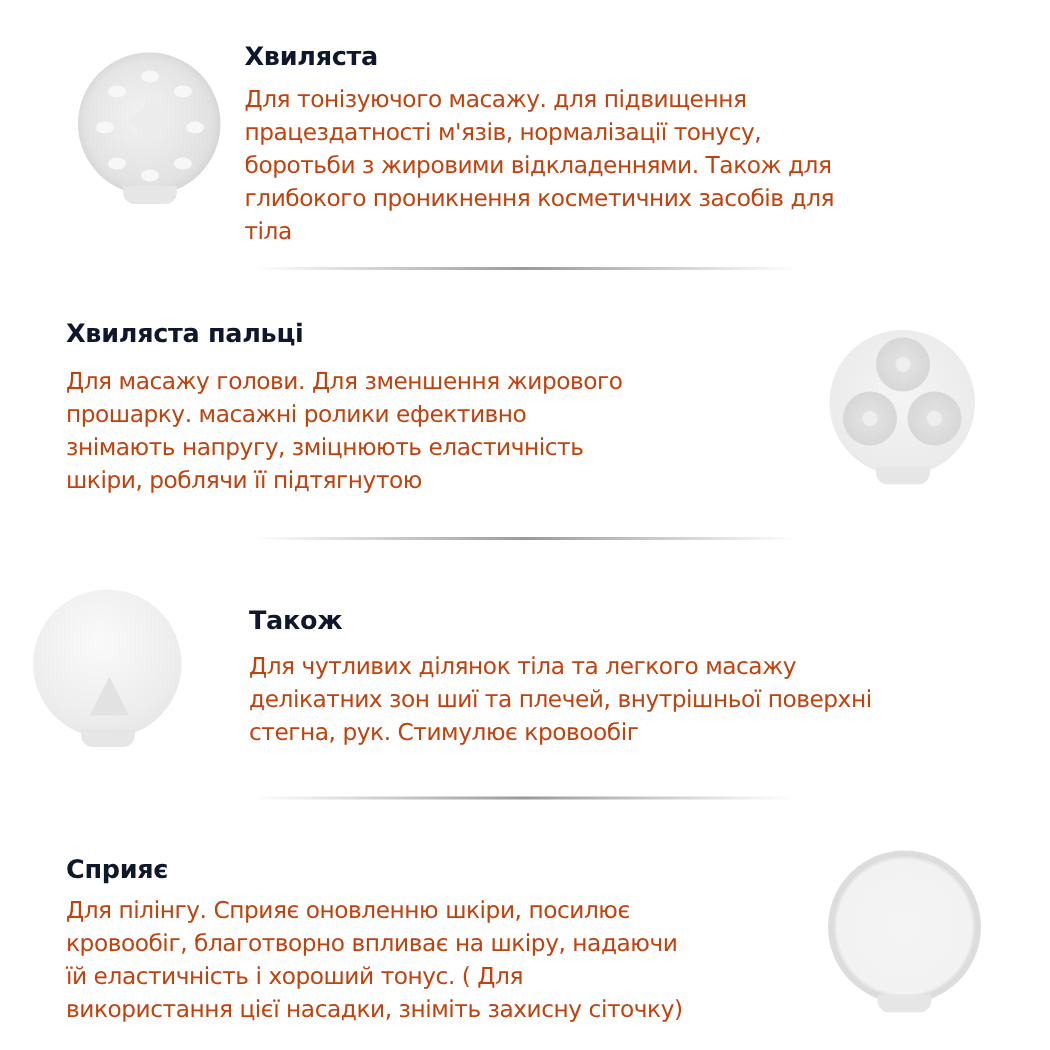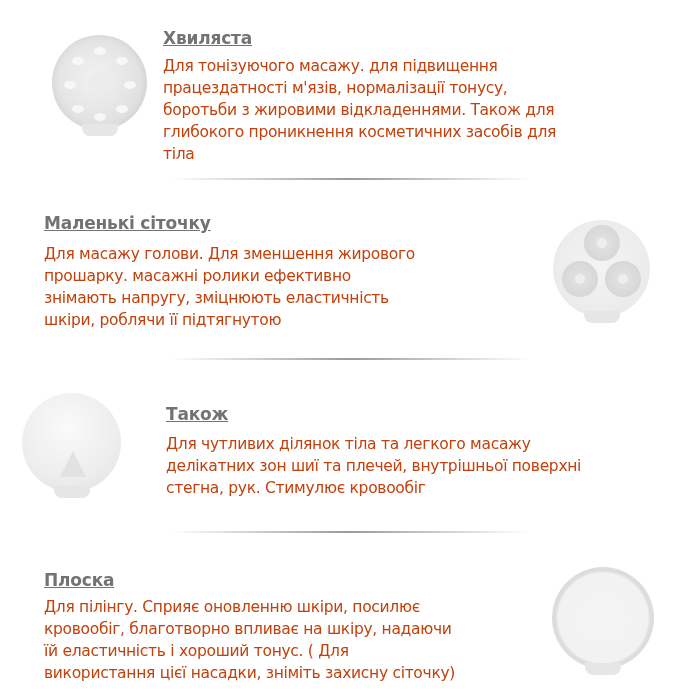--- a/index.html
+++ b/index.html
@@ -1,18 +1,18 @@
 <!DOCTYPE html>
 <html><head>
 <meta charset="utf-8">
 <style>
   html, body { margin: 0; padding: 0; background: #ffffff; }
   body { width: 700px; height: 700px; position: relative; overflow: hidden;
          font-family: "DejaVu Sans", sans-serif; color: #1a1a1a; }
-  .title { position: absolute; font-weight: bold; font-size: 17px; color: #737373; letter-spacing: -0.2px; text-decoration: underline; }
+  .title { position: absolute; font-weight: bold; font-size: 17px; color: #0f172a; letter-spacing: -0.2px; }
   .desc { position: absolute; font-size: 15.5px; line-height: 22px; color: #c2410c; white-space: pre-line; letter-spacing: -0.3px; }
   .divider { position: absolute; height: 2px;
              background: linear-gradient(to right, rgba(0,0,0,0), rgba(120,120,120,0.75) 50%, rgba(0,0,0,0)); }
   .nozzle { position: absolute; border-radius: 50%; }
   .n1 { left: 52px; top: 35px; width: 95px; height: 95px;
         background: radial-gradient(circle at 45% 45%, #f2f2f2 0%, #e2e2e2 60%, #d8d8d8 100%);
         box-shadow: inset 0 0 8px rgba(0,0,0,0.08); }
   .n1 .dot { position: absolute; width: 12px; height: 8px; border-radius: 50%; background: #f7f7f7; }
   .n1 .diamond { position: absolute; left: 38px; top: 36px; width: 20px; height: 20px; background: #ececec; transform: rotate(45deg); border-radius: 3px; }
   .n1 .foot, .n2 .foot, .n3 .foot, .n4 .foot { position: absolute; bottom: -6px; left: 50%; transform: translateX(-50%);
@@ -46,21 +46,21 @@
 </div>
 <div class="title" style="left:163px;top:28px">Хвиляста</div>
 <div class="desc" style="left:163px;top:55px">Для тонізуючого масажу. для підвищення
 працездатності м'язів, нормалізації тонусу,
 боротьби з жировими відкладеннями. Також для
 глибокого проникнення косметичних засобів для
 тіла</div>
 
 <div class="divider" style="left:170px;top:178px;width:362px"></div>
 
-<div class="title" style="left:44px;top:213px">Маленькі сіточку</div>
+<div class="title" style="left:44px;top:213px">Хвиляста пальці</div>
 <div class="desc" style="left:44px;top:243px">Для масажу голови. Для зменшення жирового
 прошарку. масажні ролики ефективно
 знімають напругу, зміцнюють еластичність
 шкіри, роблячи її підтягнутою</div>
 <div class="nozzle n2">
   <span class="roller" style="left:31px;top:5px"></span>
   <span class="roller" style="left:9px;top:41px"></span>
   <span class="roller" style="left:52px;top:41px"></span>
   <span class="foot"></span>
 </div>
@@ -71,20 +71,20 @@
   <span class="tri"></span>
   <span class="foot"></span>
 </div>
 <div class="title" style="left:166px;top:404px">Також</div>
 <div class="desc" style="left:166px;top:433px">Для чутливих ділянок тіла та легкого масажу
 делікатних зон шиї та плечей, внутрішньої поверхні
 стегна, рук. Стимулює кровообіг</div>
 
 <div class="divider" style="left:170px;top:531px;width:358px"></div>
 
-<div class="title" style="left:44px;top:570px">Плоска</div>
+<div class="title" style="left:44px;top:570px">Сприяє</div>
 <div class="desc" style="left:44px;top:596px">Для пілінгу. Сприяє оновленню шкіри, посилює
 кровообіг, благотворно впливає на шкіру, надаючи
 їй еластичність і хороший тонус. ( Для
 використання цієї насадки, зніміть захисну сіточку)</div>
 <div class="nozzle n4">
   <span class="foot"></span>
 </div>
 
 </body></html>

